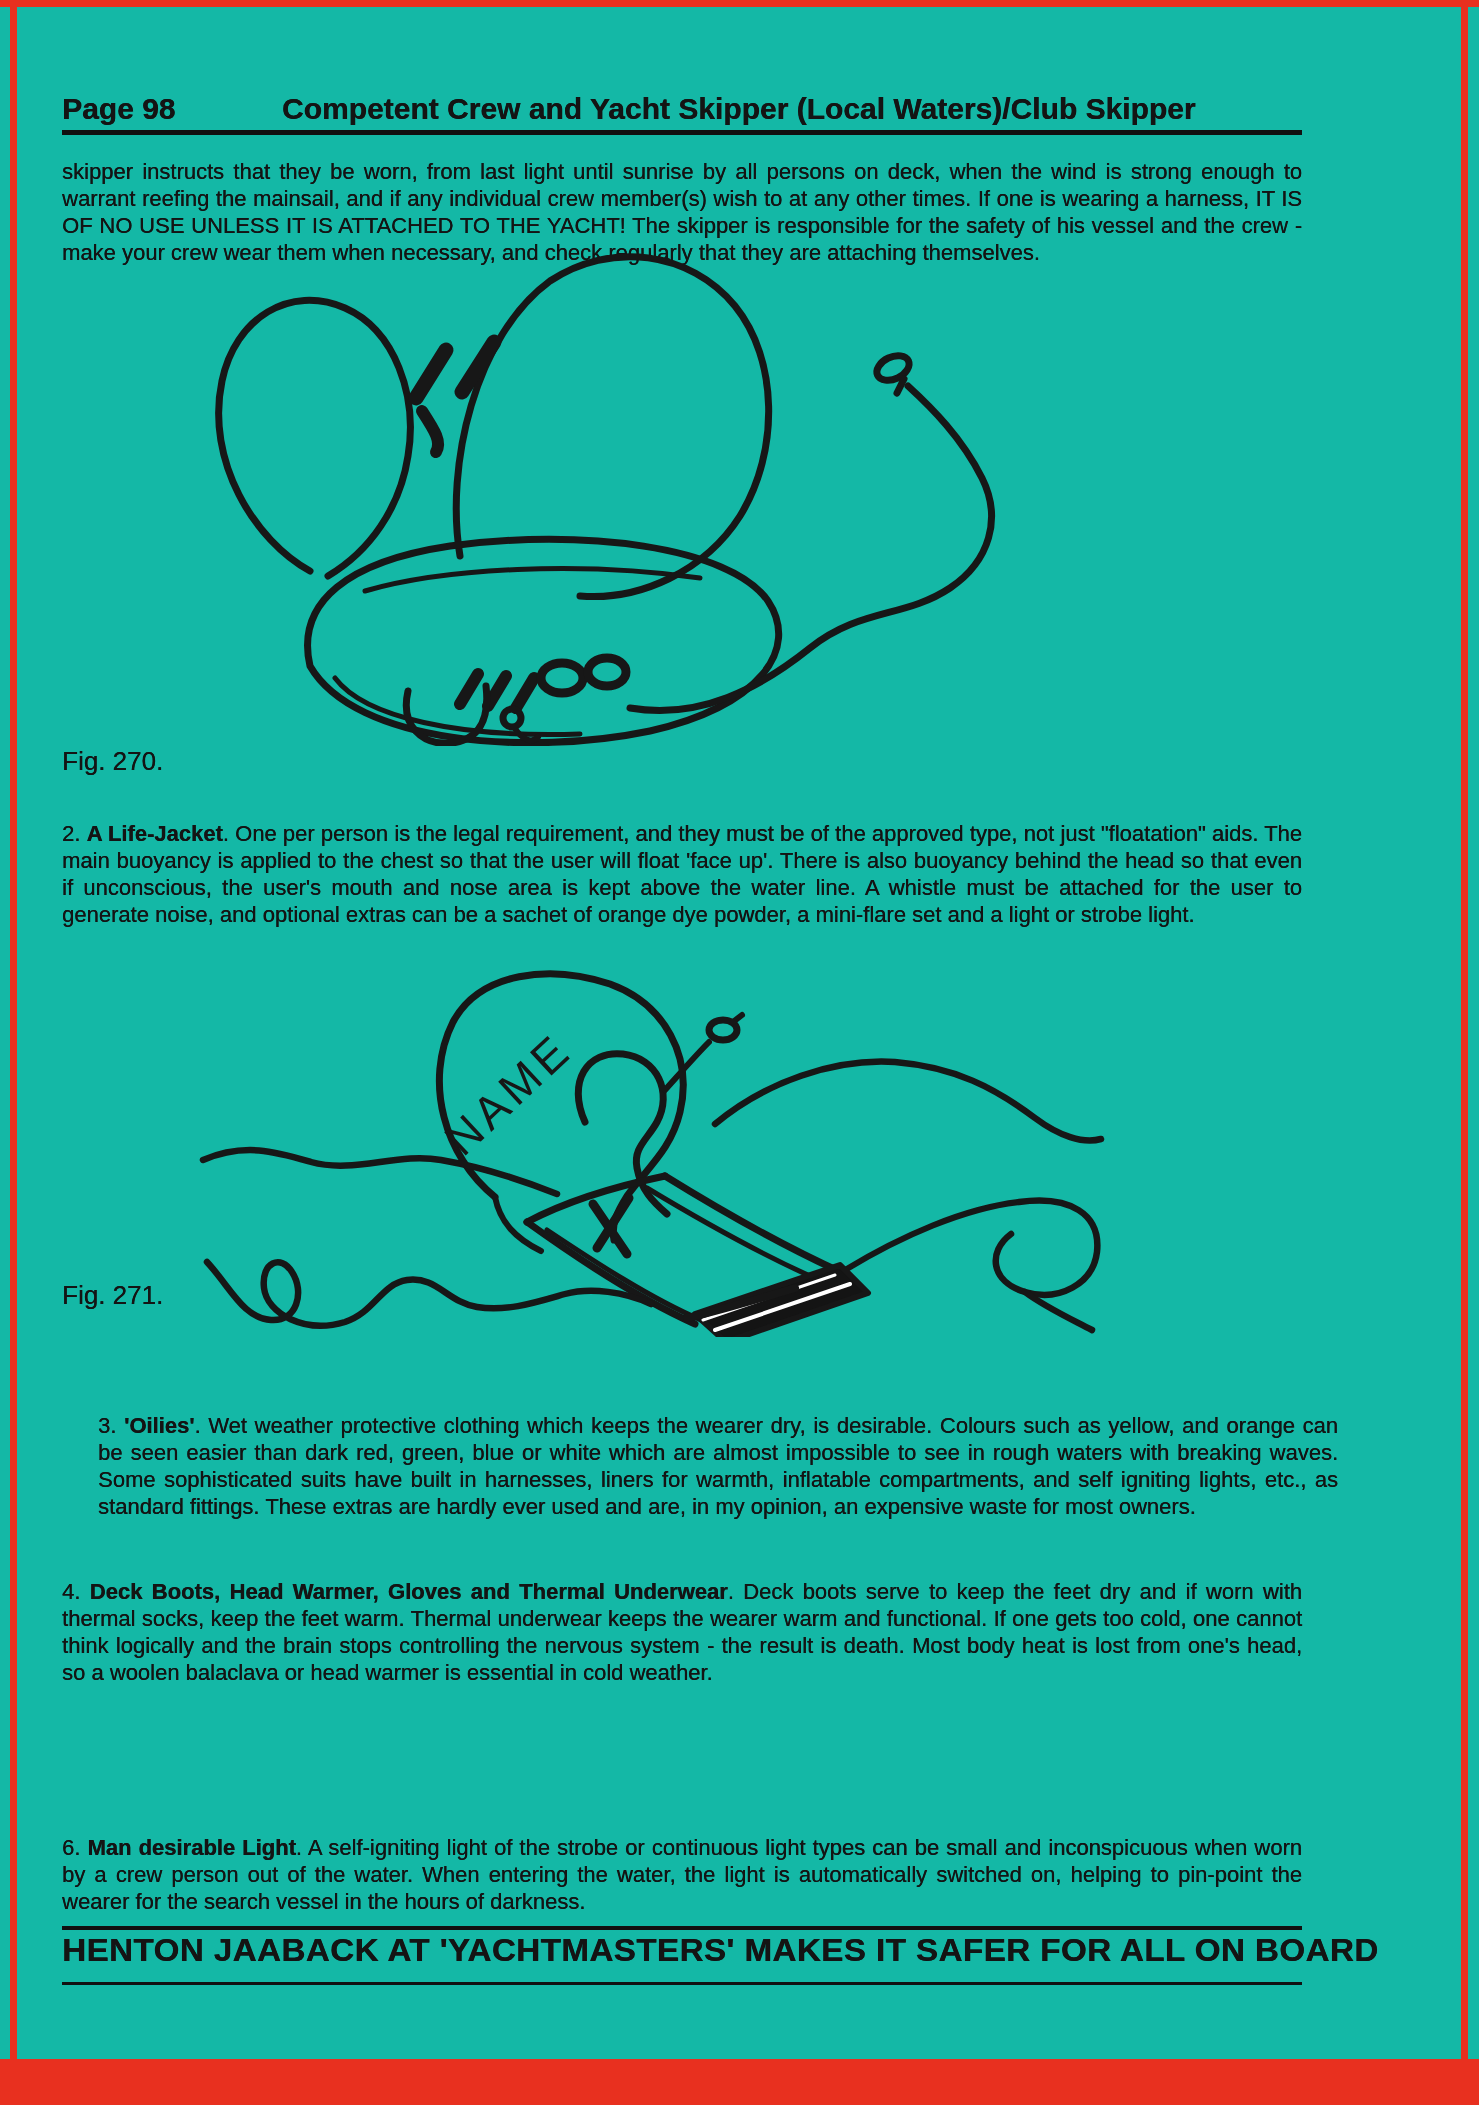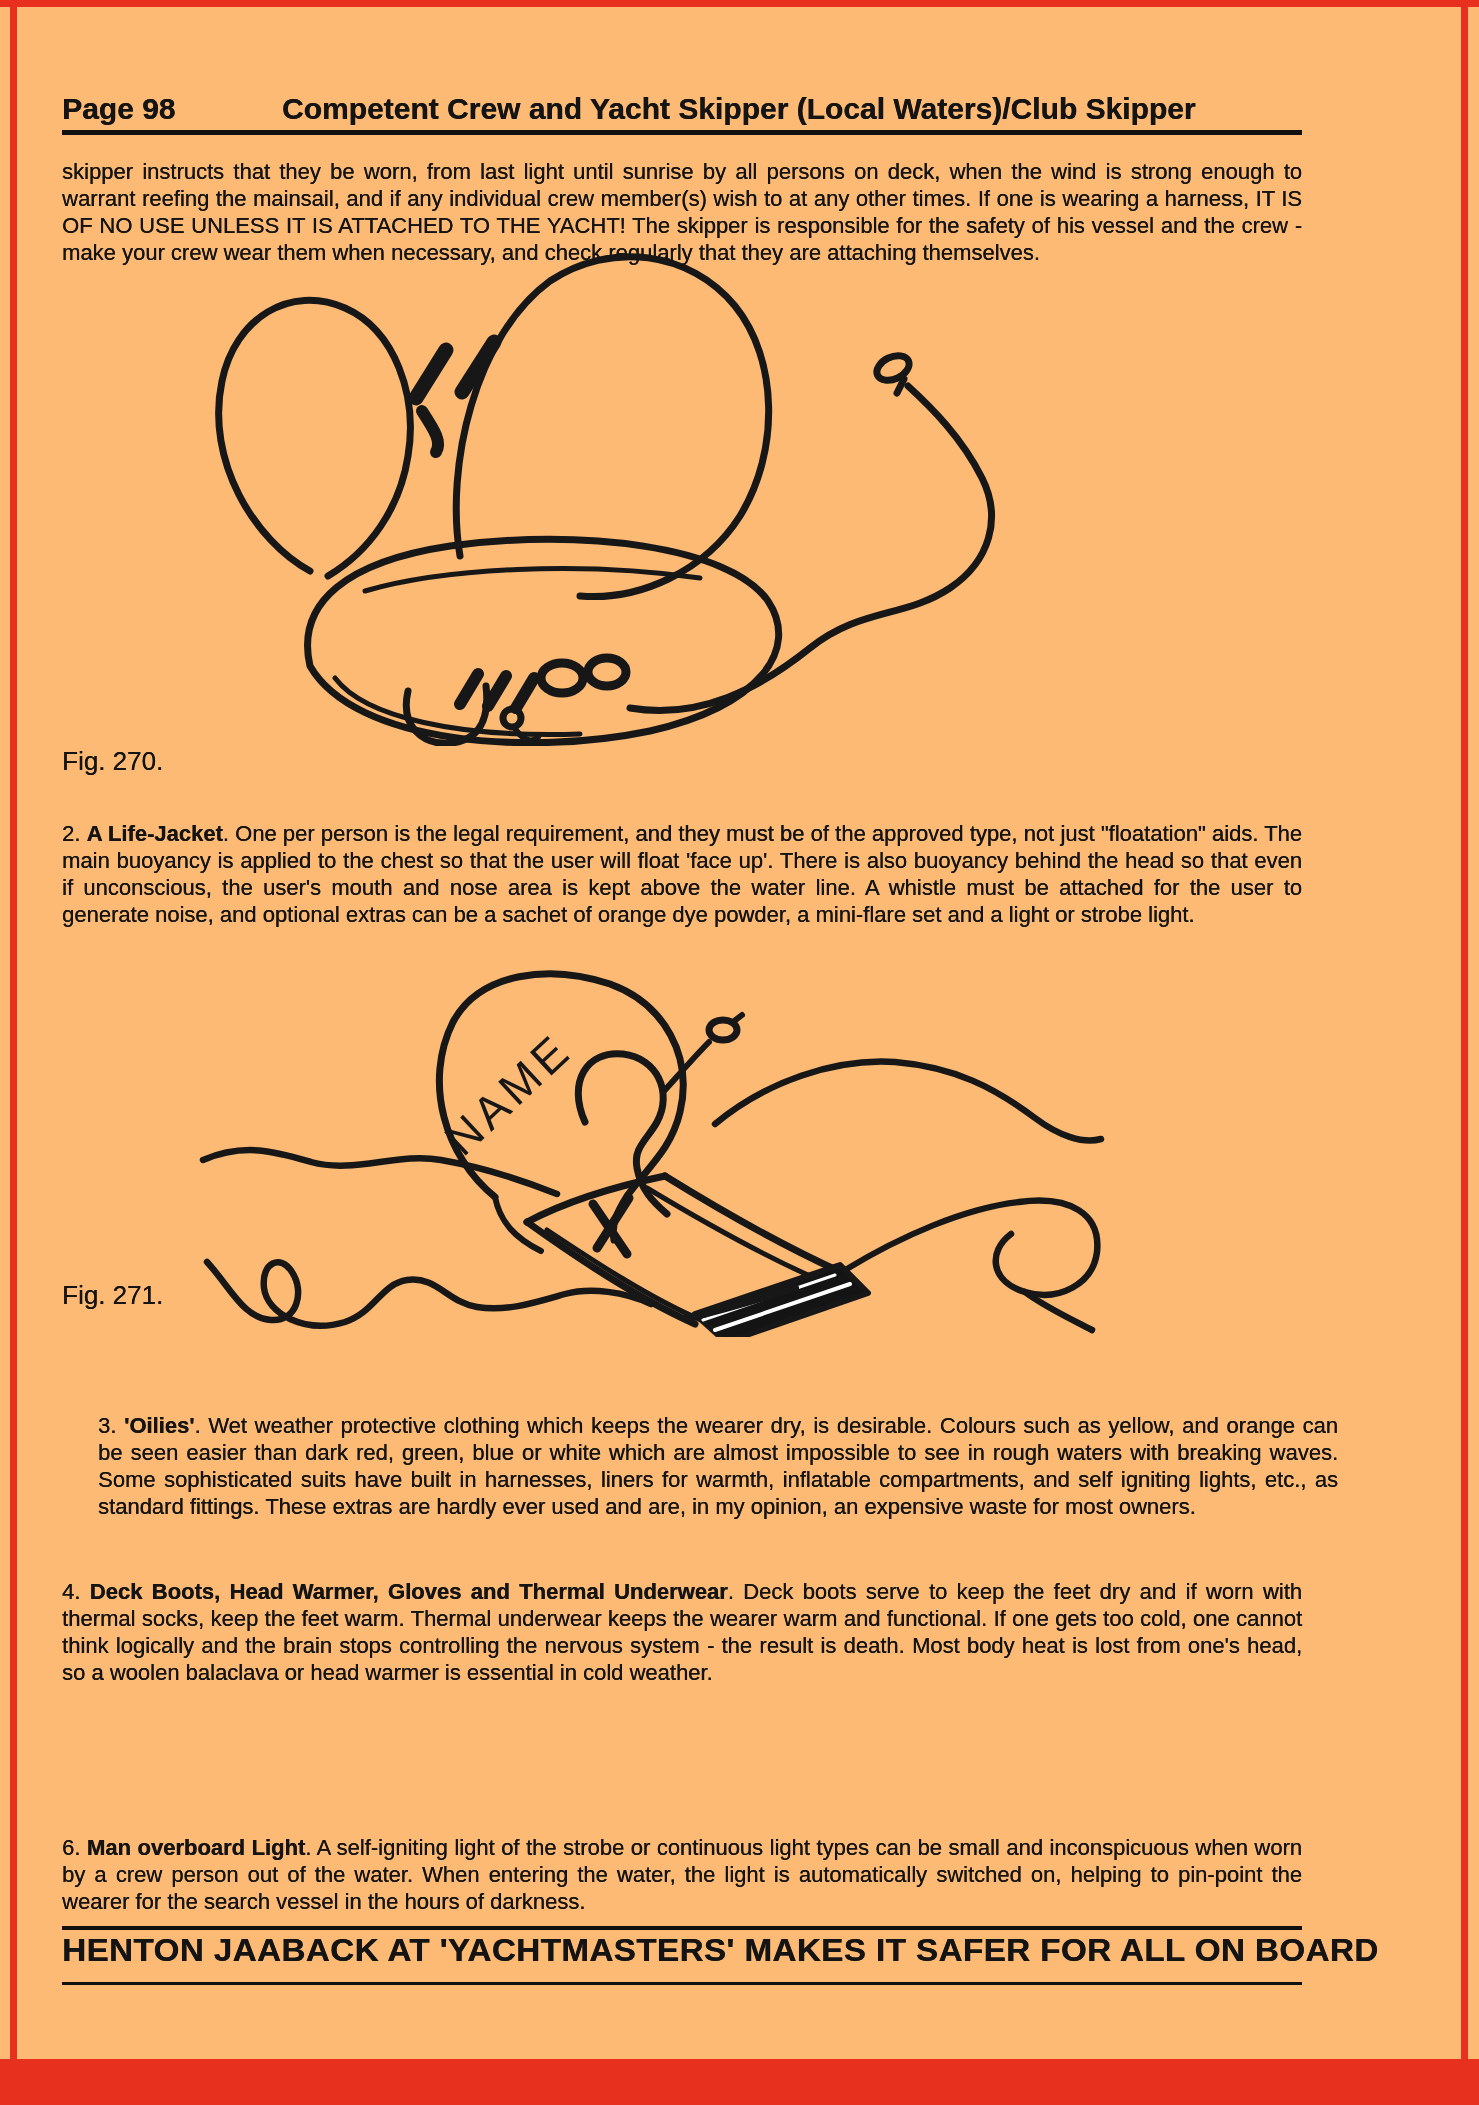--- a/index.html
+++ b/index.html
@@ -1,19 +1,19 @@
 <!DOCTYPE html>
 <html><head>
 <meta charset="utf-8">
 <style>
   html,body{margin:0;padding:0;background:#ffffff;}
   .page{
     position:relative;
     width:1479px;height:2105px;
-    background:#fdba74;
+    background:#14b8a6;
     font-family:"Liberation Sans", sans-serif;
     color:#141414;
     overflow:hidden;
   }
   .abs{position:absolute;}
   
   .red{background:#e8301f;}
   .red-top{left:0;top:0;width:1479px;height:7px;}
   .red-left{left:10px;top:0;width:7px;height:2105px;}
   .red-right{left:1461px;top:0;width:7px;height:2105px;}
@@ -157,20 +157,20 @@
   <p class="abs para" style="top:1390px;margin-left:36px;">
     <span>3. </span><b>'Oilies'</b><span>. Wet weather protective clothing which keeps the wearer dry, is desirable. Colours such as yellow, and orange can be seen easier than dark red, green, blue or white which are almost impossible to see in rough waters with breaking waves. Some sophisticated suits have built in harnesses, liners for warmth, inflatable compartments, and self igniting lights, etc., as standard fittings. These extras are hardly ever used and are, in my opinion, an expensive waste for most owners.</span>
   </p>
 
   <p class="abs para" style="top:1556px;">
     <span>4. </span><b>Deck Boots, Head Warmer, Gloves and Thermal Underwear</b><span>. Deck boots serve to keep the feet dry and if worn with thermal socks, keep the feet warm. Thermal underwear keeps the wearer warm and functional. If one gets too cold, one cannot think logically and the brain stops controlling the nervous system - the result is death. Most body heat is lost from one's head, so a woolen balaclava or head warmer is essential in cold weather.</span>
   </p>
 
 
   <p class="abs para" style="top:1812px;">
-    <span>6. </span><b>Man overboard Light</b><span>. A self-igniting light of the strobe or continuous light types can be small and inconspicuous when worn by a crew person out of the water. When entering the water, the light is automatically switched on, helping to pin-point the wearer for the search vessel in the hours of darkness.</span>
+    <span>6. </span><b>Man desirable Light</b><span>. A self-igniting light of the strobe or continuous light types can be small and inconspicuous when worn by a crew person out of the water. When entering the water, the light is automatically switched on, helping to pin-point the wearer for the search vessel in the hours of darkness.</span>
   </p>
 
   <div class="abs rule rule-a"></div>
   <div class="abs footer">HENTON JAABACK AT 'YACHTMASTERS' MAKES IT SAFER FOR ALL ON BOARD</div>
   <div class="abs rule rule-b"></div>
 
 </div>
 
 </body></html>

